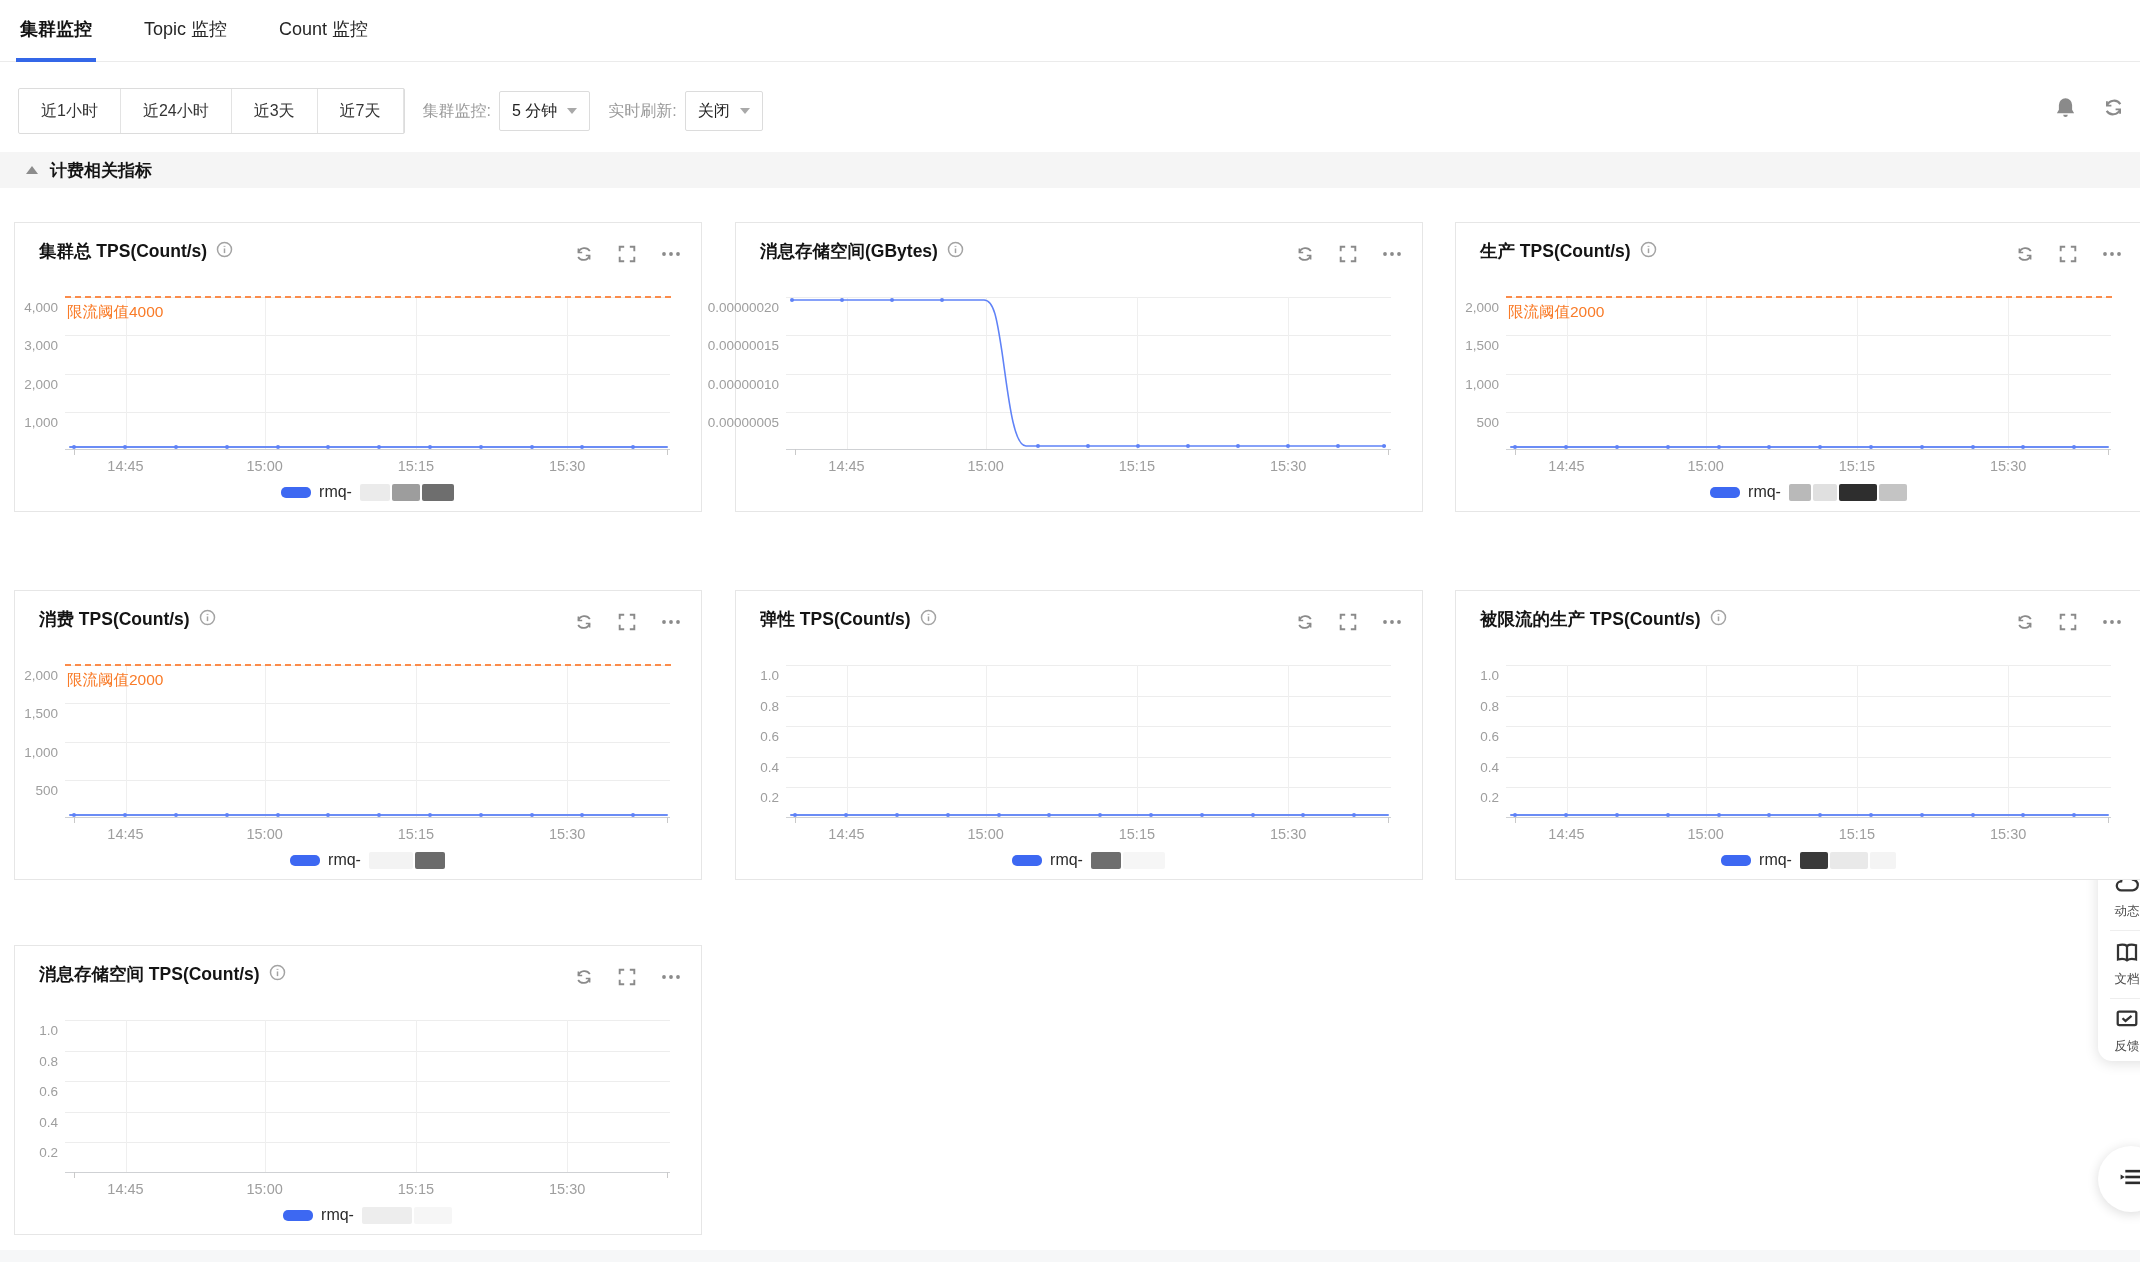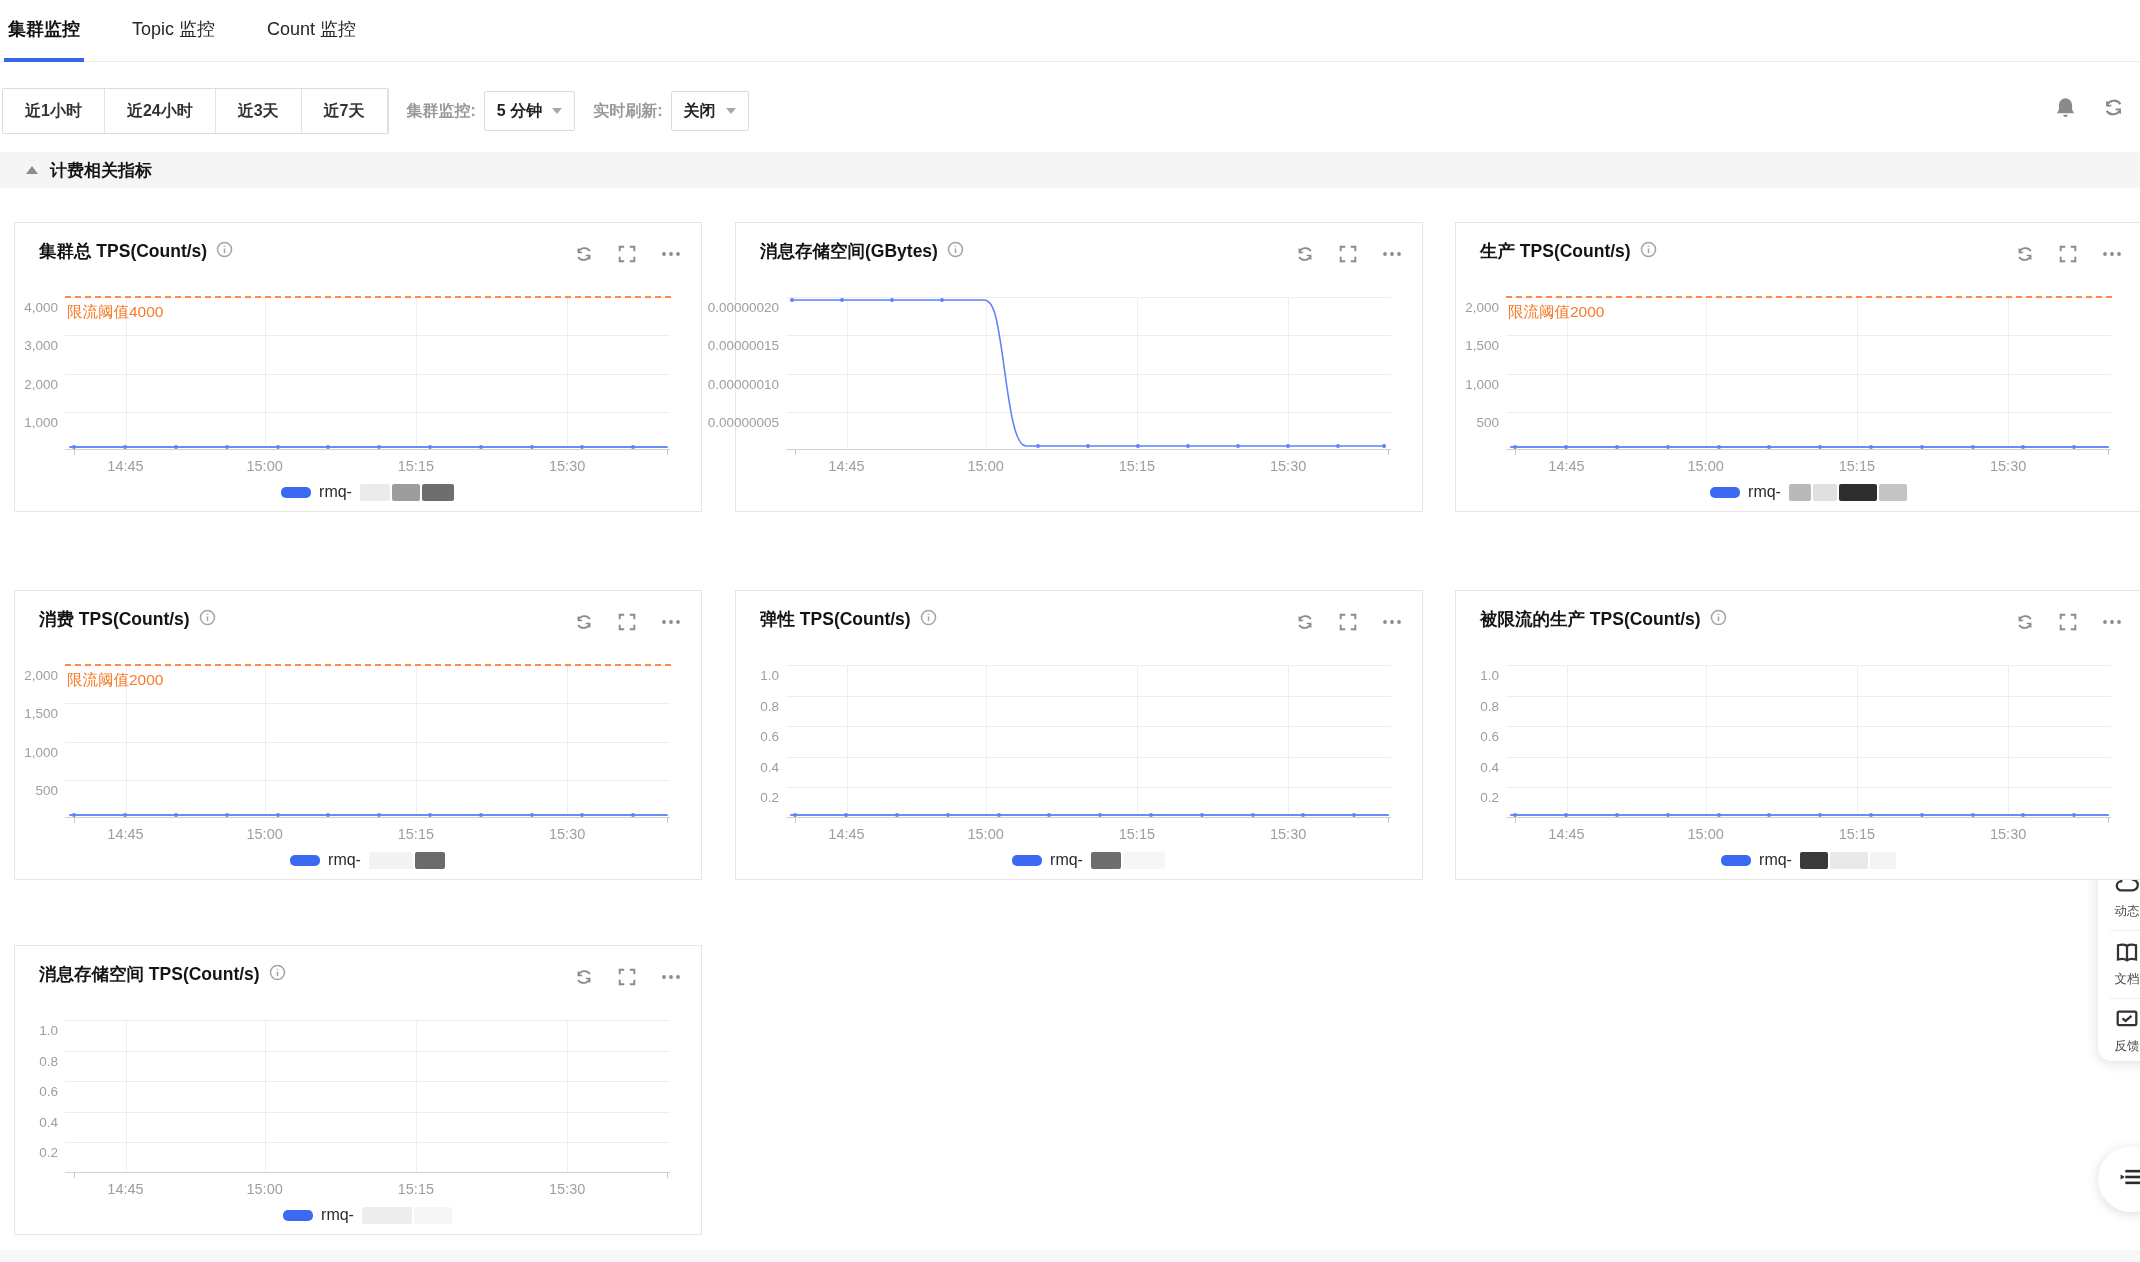--- a/index.html
+++ b/index.html
@@ -1,28 +1,28 @@
 <!DOCTYPE html>
 <html><head>
 <meta charset="utf-8">
 <style>
   * { margin:0; padding:0; box-sizing:border-box; }
   html,body { width:2140px; height:1262px; overflow:hidden; background:#fff;
     font-family:"Liberation Sans","DejaVu Sans",sans-serif; color:#1f1f1f; }
 
   
   .tabbar { position:absolute; left:0; top:0; width:2140px; height:62px;
-    border-bottom:1px solid #ebebeb; display:flex; align-items:center; padding-left:8px; background:#fff; }
+    border-bottom:1px solid #ebebeb; display:flex; align-items:center; padding-left:20px; background:#fff; }
   .tab { position:relative; height:62px; line-height:58px; margin-right:52px; font-size:18px;
     color:#262626; cursor:pointer; }
   .tab.active { font-weight:bold; color:#141414; }
   .tab.active::after { content:""; position:absolute; left:-4px; right:-4px; bottom:0; height:4px; background:#3467e8; }
 
   
-  .toolbar { position:absolute; left:2px; top:88px; height:46px; display:flex; align-items:center;font-weight:bold; }
+  .toolbar { position:absolute; left:18px; top:88px; height:46px; display:flex; align-items:center; }
   .seg { display:flex; border:1px solid #dcdcdc; border-radius:2px; height:46px; background:#fff; }
   .seg-btn { display:flex; align-items:center; justify-content:center; padding:0 22px;
     font-size:16px; color:#333; border-right:1px solid #e3e3e3; cursor:pointer; white-space:nowrap; }
   .seg-date { display:flex; align-items:center; padding:0 18px; font-size:16px; color:#1f1f1f;
     cursor:pointer; white-space:nowrap; min-width:560px; }
   .seg-date .cal { margin-left:22px; }
   .tb-label { font-size:16px; color:#9a9a9a; margin-left:18px; margin-right:8px; white-space:nowrap; }
   .tb-select { display:flex; align-items:center; gap:10px; border:1px solid #dcdcdc; border-radius:2px;
     height:40px; padding:0 12px; font-size:16px; color:#222; cursor:pointer; background:#fff; white-space:nowrap; }
   .caret { width:0; height:0; border-left:5px solid transparent; border-right:5px solid transparent;

